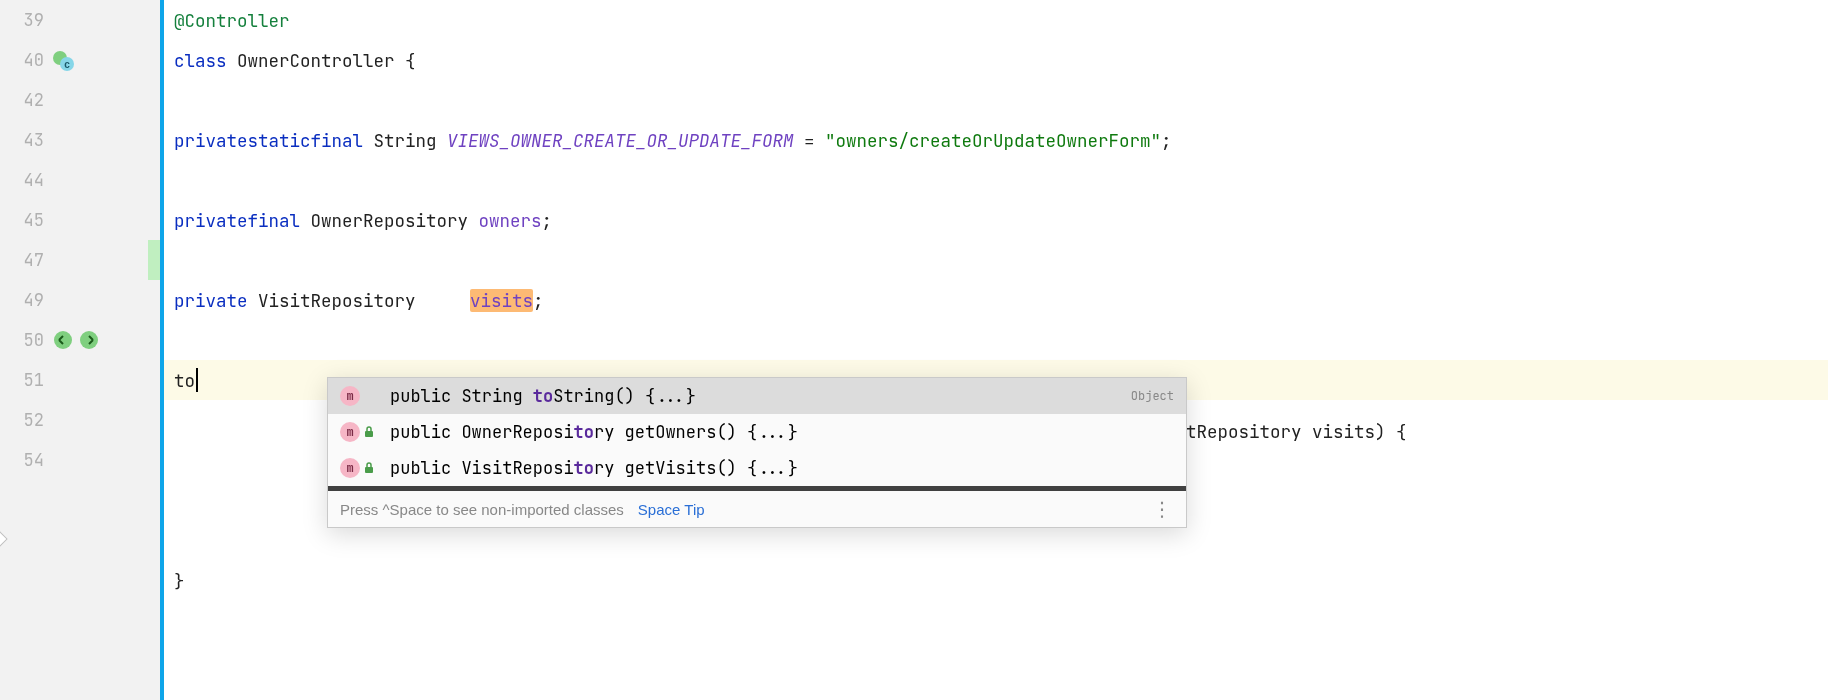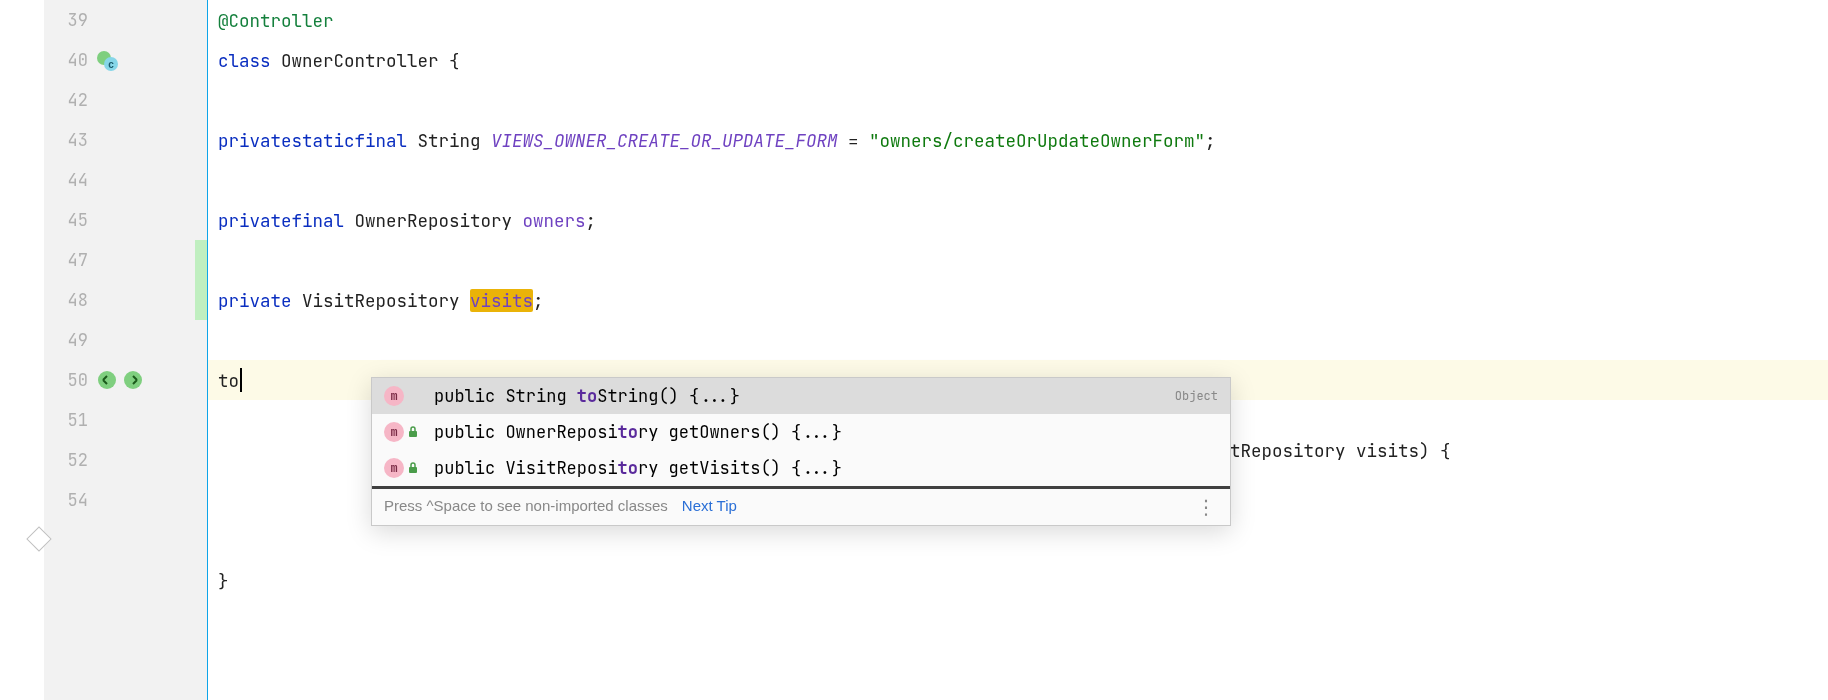--- a/index.html
+++ b/index.html
@@ -13,24 +13,23 @@
     height: 700px;
     position: relative;
   }
   .editor {
     display: flex;
     height: 100%;
   }
   .gutter {
     width: 164px;
     background: #f2f2f2;
-    border-right: 1px solid #0ea5e9;
+    border-right: 4px solid #0ea5e9;
     flex-shrink: 0;
     position: relative;
-    margin-left: 44px;
   }
   .line-row {
     height: 40px;
     display: flex;
     align-items: center;
     position: relative;
   }
   .line-number {
     width: 48px;
     text-align: right;
@@ -77,21 +76,21 @@
   .current-line {
     background: #fdfae7;
   }
   .k-annotation { color: #15803d; }
   .k-keyword { color: #0a2ec0; }
   .k-type { color: #222; }
   .k-ident { color: #6f42c1; font-style: italic; }
   .k-string { color: #0f7a0f; }
   .k-field { color: #6f42c1; font-style: normal; }
   .k-plain { color: #222; }
-  .hl-occurrence { background: #eab308; border-radius:2px; }
+  .hl-occurrence { background: #fdba74; border-radius:2px;margin-left:44px; }
   .caret {
     display:inline-block;
     width:2px;
     height:24px;
     background:#000;
     vertical-align:middle;
     margin-left:1px;
   }
   .fold-marker {
     position:absolute;
@@ -127,41 +126,41 @@
   .popup-item .label { flex:1; white-space: pre; font-family: inherit; }
   .popup-item .tail { color:#888; font-size:12px; }
   .method-icon {
     width:20px;height:20px;border-radius:50%;
     background:#f6b6c6;
     display:flex;align-items:center;justify-content:center;
     color:#7a2a45; font-size:12px; font-weight:600;
   }
   .popup .match { color:#5a2a9c; font-weight:600; }
   .popup-footer {
-    border-top:3px solid #404040;
+    border-top:5px solid #404040;
     display:flex;
-    align-items:flex-start;
+    align-items:center;
     padding: 8px 12px;
     font-size:15px;
     font-family: -apple-system, "Segoe UI", sans-serif;
   }
   .popup-footer .hint { color:#888; }
   .popup-footer .link { color:#2a6fd6; margin-left:14px; cursor:pointer;}
   .popup-footer .more {
     margin-left:auto;
     color:#888;
     font-size:20px;
     letter-spacing:2px;
     cursor:pointer;
     line-height:1;
   }
   .truncated-right {
     position:absolute;
     left: 1022px;
-    top: 430px;
+    top: 411px;
     height:40px;
     display:flex;
     align-items:center;
     white-space:pre;
     color:#222;
   }
 </style>
 </head>
 <body>
 
@@ -202,25 +201,20 @@
         <span class="line-number">45</span>
         <span class="gutter-icons"></span>
       </div>
 
     <div class="line-row">
       <span class="line-number">47</span>
       <span class="gutter-icons"></span>
       <span class="change-marker"></span>
     </div>
 
-    <div class="line-row">
-      <span class="line-number">48</span>
-      <span class="gutter-icons"></span>
-      <span class="change-marker"></span>
-    </div>
 
     <div class="line-row">
         <span class="line-number">49</span>
         <span class="gutter-icons"></span>
       </div>
 
     <div class="line-row">
       <span class="line-number">50</span>
       <span class="gutter-icons">
         <span class="override-icon">
@@ -301,19 +295,19 @@
                 <rect x="3" y="6" width="8" height="6" rx="1" fill="#4a9c4a"></rect>
                 <path d="M5 6 V4 a2 2 0 0 1 4 0 V6" stroke="#4a9c4a" stroke-width="1.5" fill="none"></path>
               </svg>
             </span>
             <span class="label"><span>public VisitReposi</span><span class="match">to</span><span>ry getVisits() {...}</span></span>
             <span class="tail"></span>
           </div>
         </div>
       <div class="popup-footer">
         <span class="hint">Press ^Space to see non-imported classes</span>
-        <span class="link">Next Tip</span>
+        <span class="link">Space Tip</span>
         <span class="more">⋮</span>
       </div>
     </div>
 
   </div>
 </div>
 
 </body></html>

